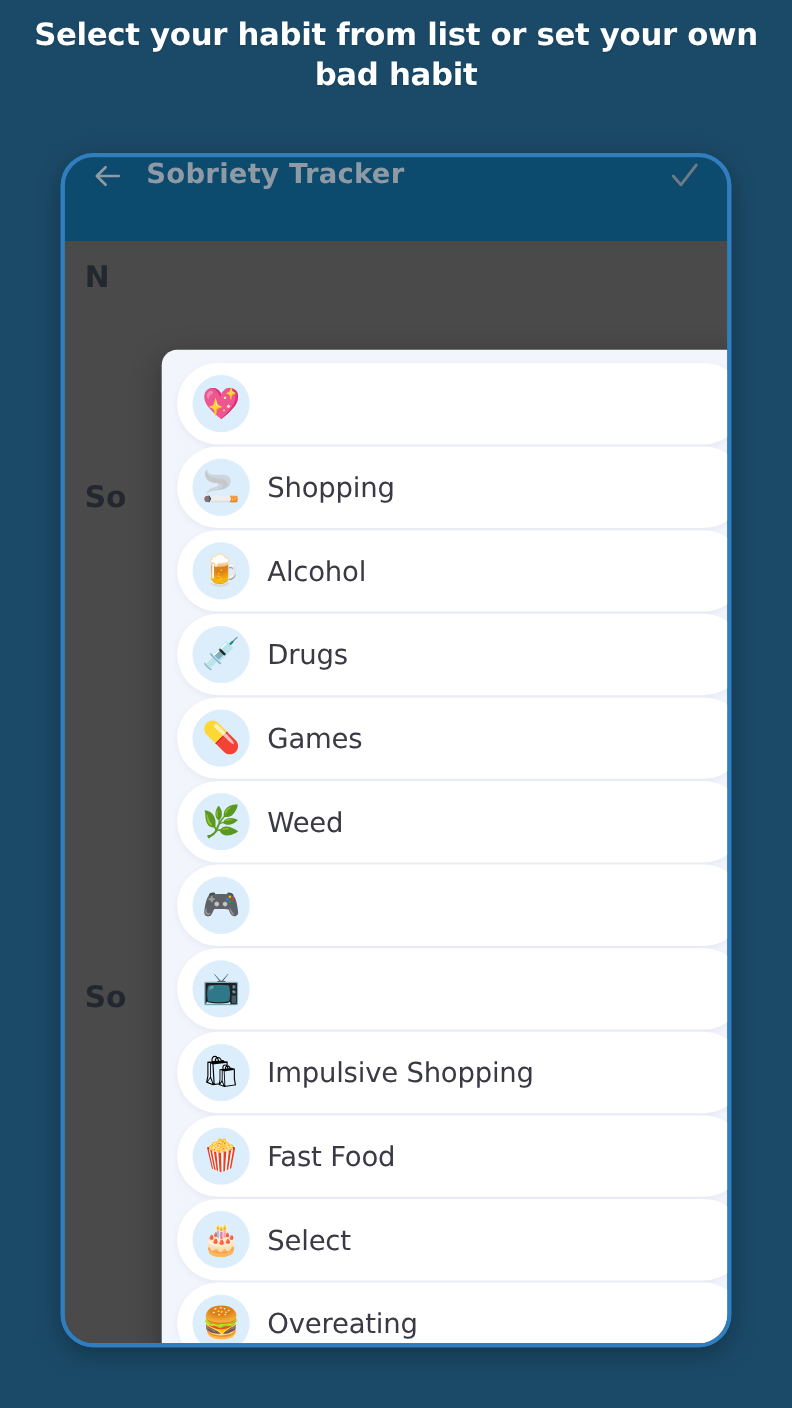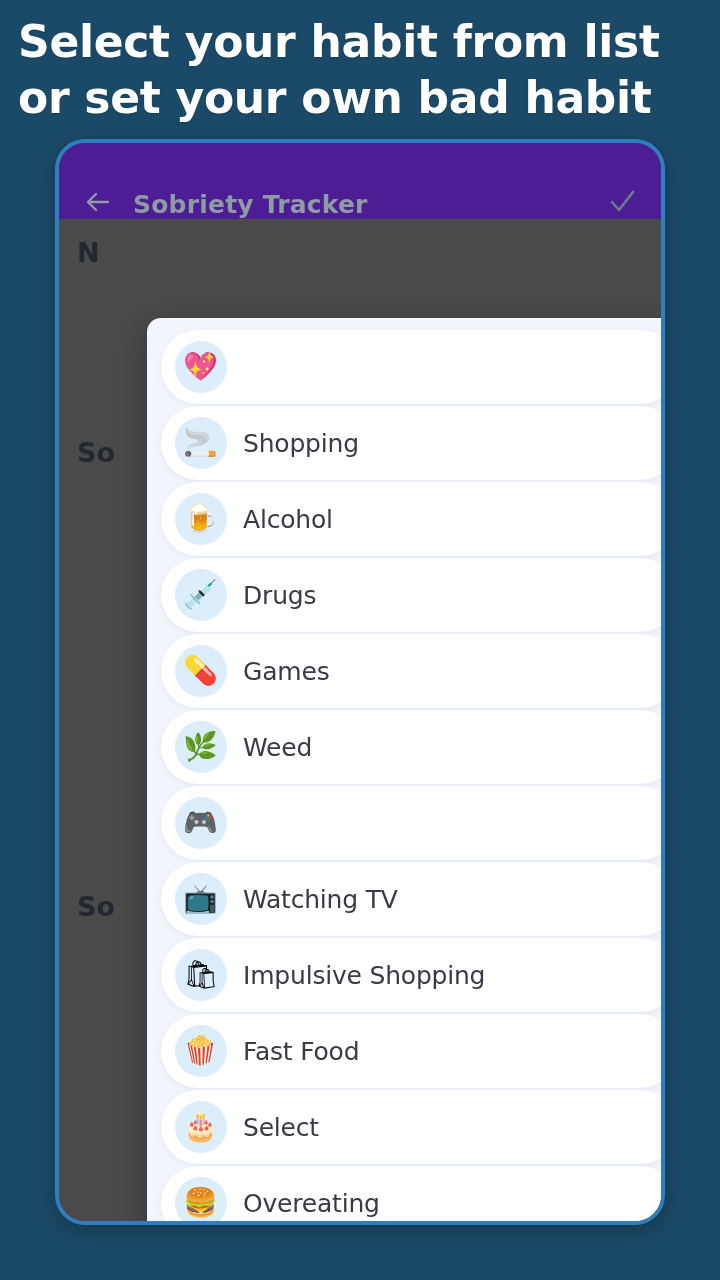--- a/index.html
+++ b/index.html
@@ -12,24 +12,24 @@
   body {
     background:#1b4a68;
     font-family:"Liberation Sans", sans-serif;
     position:relative;
   }
 
   
   .headline {
     position:absolute;
     top:14px; left:0; right:0;
-    text-align:left;
+    text-align:center;
     color:#ffffff;
     font-family:"DejaVu Sans", sans-serif;
-    font-size:44px;
+    font-size:28px;
     font-weight:bold;
     line-height:1.28;
     letter-spacing:-0.3px;
     padding:0 18px;
     text-shadow:0 1px 2px rgba(0,0,0,.18);
   }
 
   
   .phone-frame {
     position:absolute;
@@ -40,23 +40,23 @@
     background:#4a4a4a;
     overflow:hidden;
     box-shadow:0 6px 22px rgba(0,0,0,.28);
   }
 
   
   .app-header {
     position:absolute;
     top:0; left:0; right:0;
     height:76px;
-    background:#4c1d95;
-    display:flex;
-    align-items:flex-end;
+    background:#0c4a6e;
+    display:flex;
+    align-items:flex-start;
     padding:0 22px;
     gap:18px;
   }
   .back-icon {
     width:34px; height:34px;
     flex:0 0 auto;
     display:flex; align-items:center; justify-content:center;
   }
   .back-icon svg { width:32px; height:32px; }
   .app-title {
@@ -197,21 +197,20 @@
         </div>
         <div class="habit-item">
           <span class="habit-icon-wrap">🌿</span>
           <span class="habit-label">Weed</span>
         </div>
         <div class="habit-item">
           <span class="habit-icon-wrap">🎮</span>
         </div>
         <div class="habit-item">
           <span class="habit-icon-wrap">📺</span>
-          <span class="habit-label">Watching TV</span>
         </div>
         <div class="habit-item">
           <span class="habit-icon-wrap">🛍</span>
           <span class="habit-label">Impulsive Shopping</span>
         </div>
         <div class="habit-item">
           <span class="habit-icon-wrap">🍿</span>
           <span class="habit-label">Fast Food</span>
         </div>
         <div class="habit-item">

